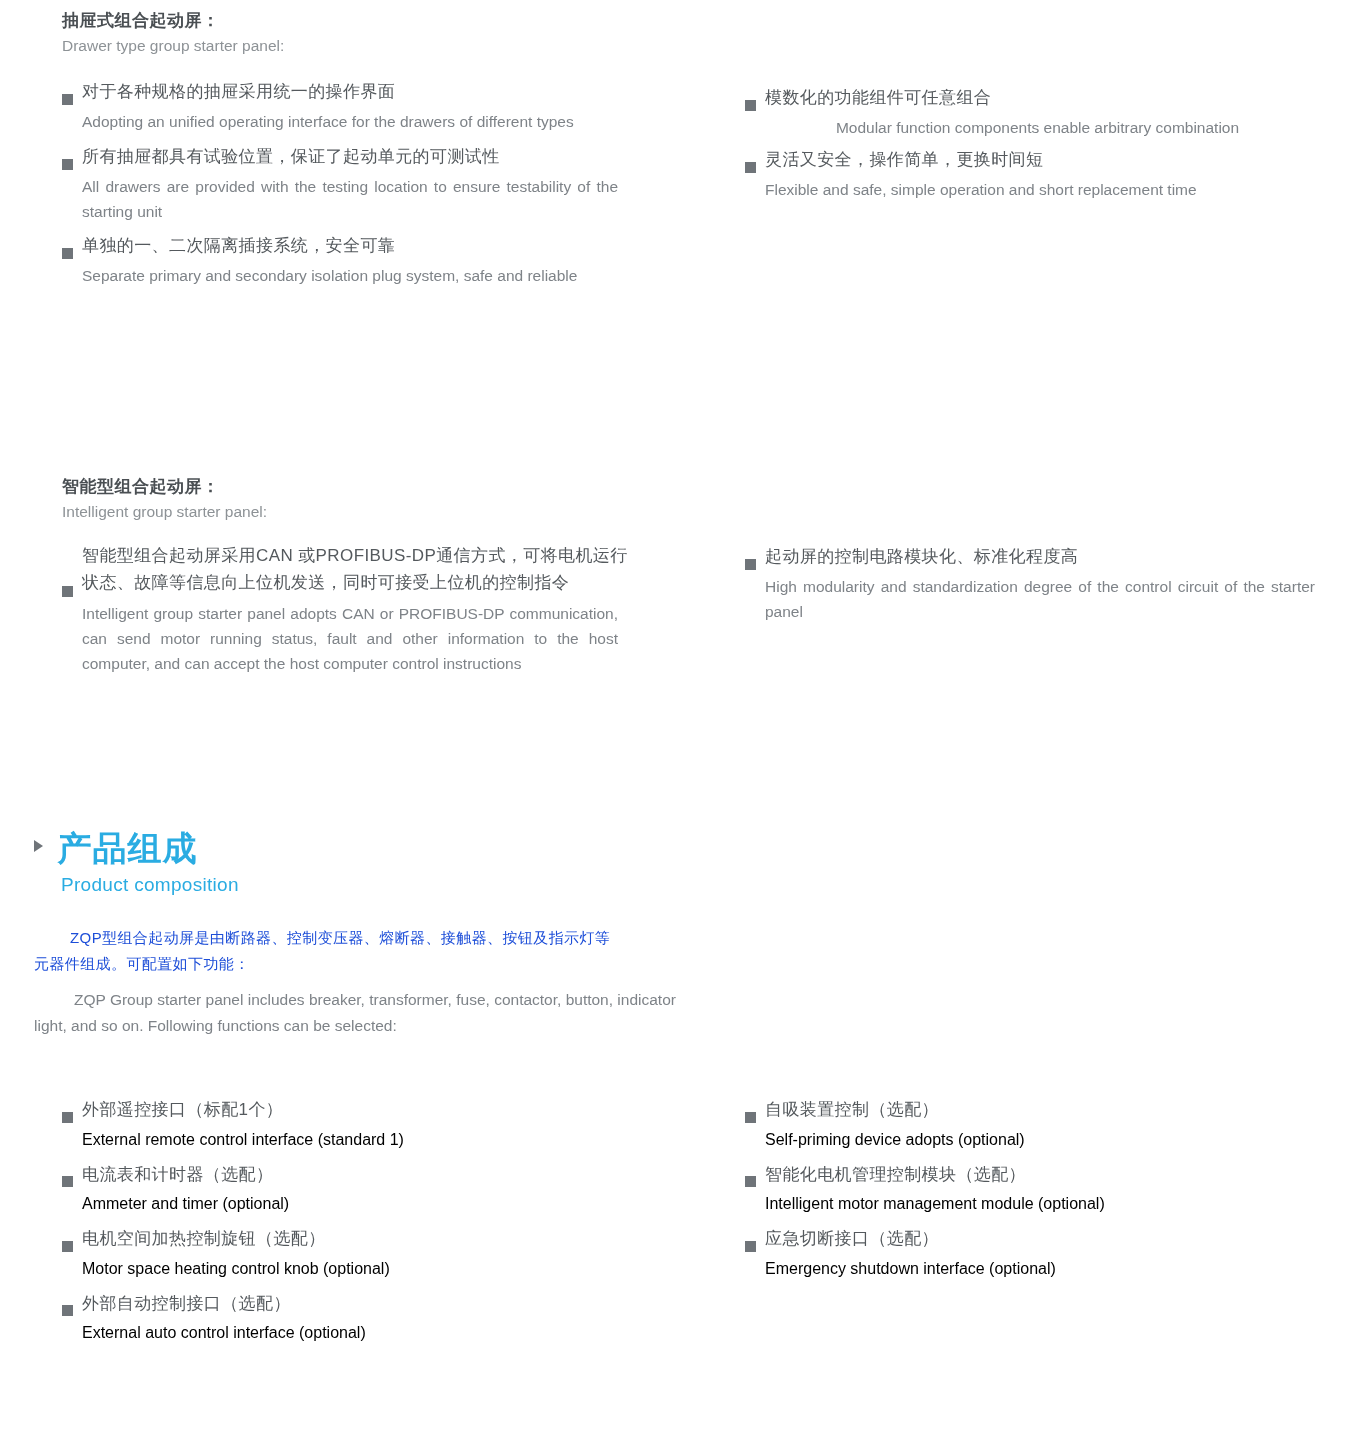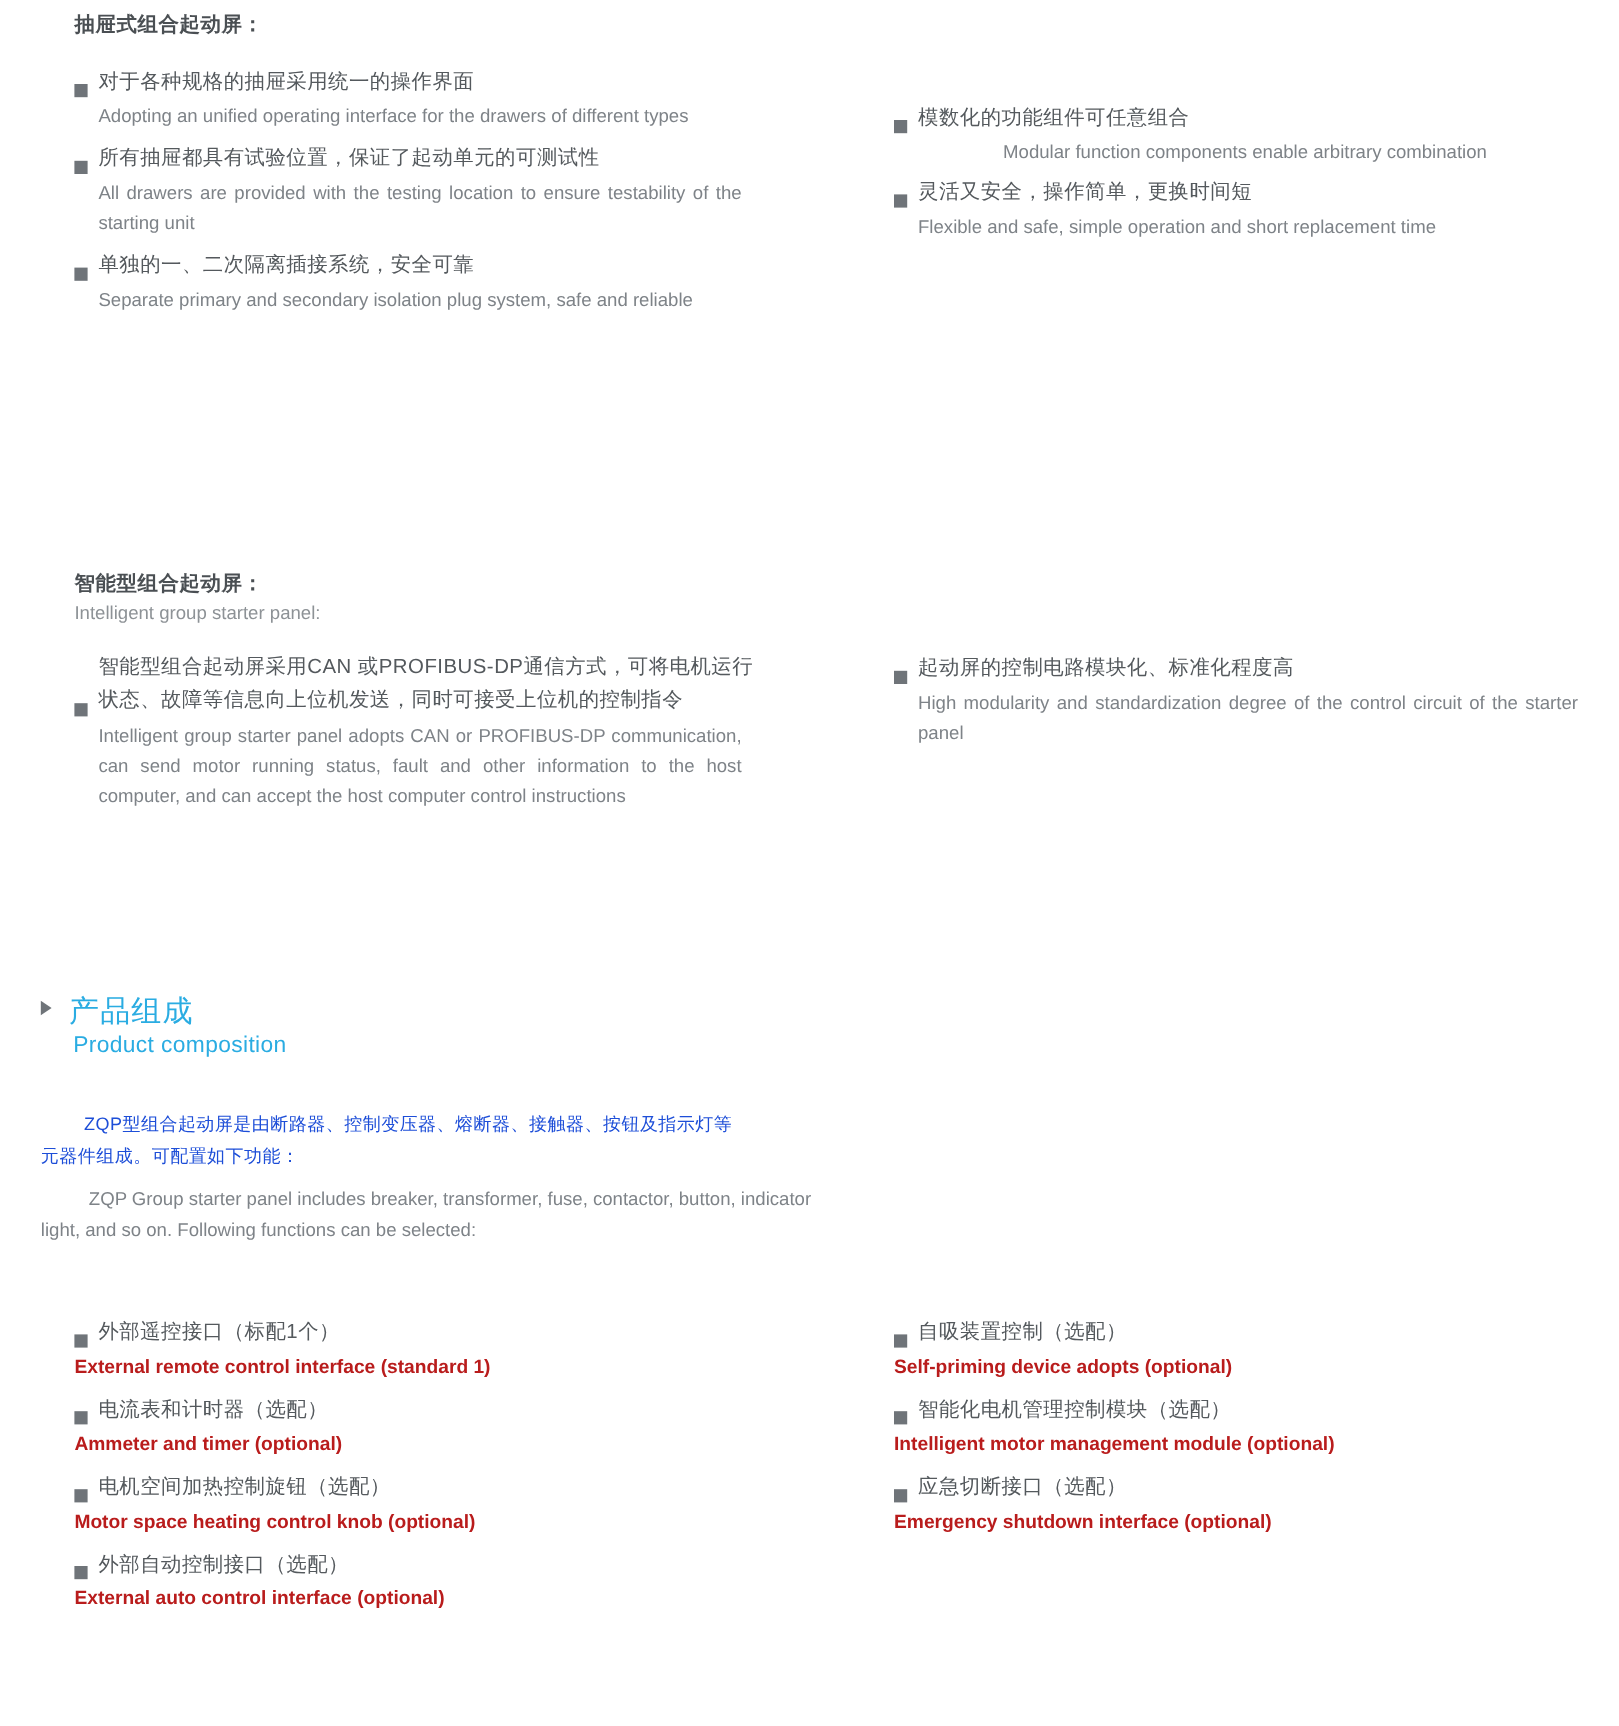--- a/index.html
+++ b/index.html
@@ -89,25 +89,25 @@
     height: 0;
     border-left: 9px solid #6f7479;
     border-top: 6px solid transparent;
     border-bottom: 6px solid transparent;
     vertical-align: middle;
     margin-right: 10px;
     margin-bottom: 6px;
   }
   .sec-cn {
     display: inline-block;
-    font-size: 25px;
+    font-size: 34px;
     color: #2aace2;
     letter-spacing: 1px;
     vertical-align: middle;
-    font-weight: normal;
+    font-weight: bold;
   }
   .sec-en {
     margin-left: 27px;
     margin-top: 2px;
     font-size: 19px;
     color: #2aace2;
     letter-spacing: 0.3px;
   }
 
   .para-cn {
@@ -119,29 +119,30 @@
   .para-en {
     font-size: 15.5px;
     color: #7e8388;
     line-height: 1.72;
   }
   .ind { text-indent: 36px; }
 
   .list-block { margin-top: 4px; }
   .list-block .bullet-row { margin-top: 10px; }
   .li-cn { font-size: 17px; color: #54595d; letter-spacing: 0.4px; line-height: 1.5; }
-  .li-en { font-size: 16px; color: #b91c1c; line-height: 1.5; margin-top: 5px; font-weight: bold; }
+  .li-en { font-size: 16px; color: #000000; line-height: 1.5; margin-left: 20px; margin-top: 5px; }
 </style>
 </head>
 <body>
 
 <div class="page">
 
   <div class="col-left" style="top: 8px;">
     <div class="cn-head">抽屉式组合起动屏：</div>
+    <div class="en-head">Drawer type group starter panel:</div>
 
     <div style="height:14px"></div>
 
     <div>
       <div class="bullet-row">
         <span class="sq"></span>
         <span class="cn-item">对于各种规格的抽屉采用统一的操作界面</span>
       </div>
       <div class="en-item indent-en" style="width:536px;margin-top:4px">Adopting an unified operating interface for the drawers of different types</div>
     </div>

